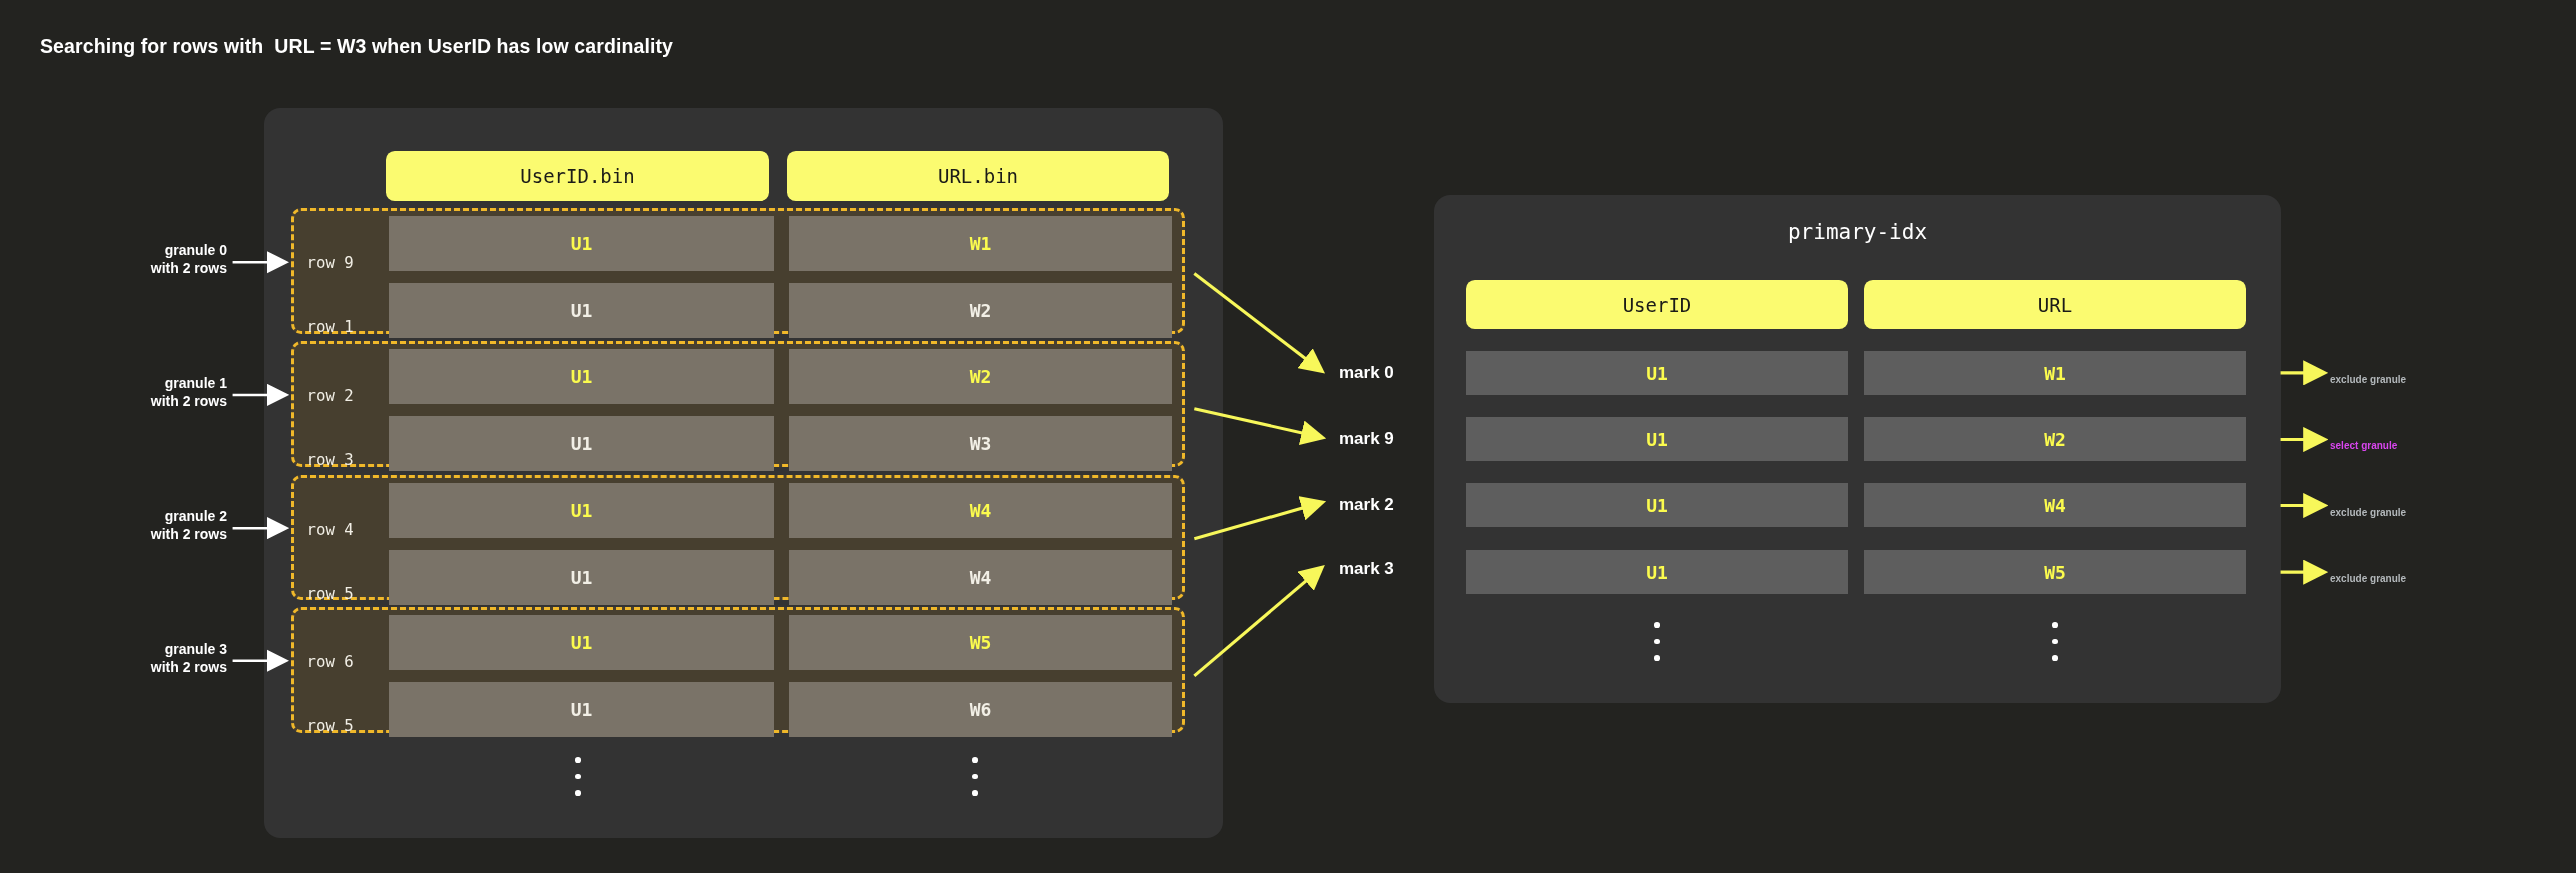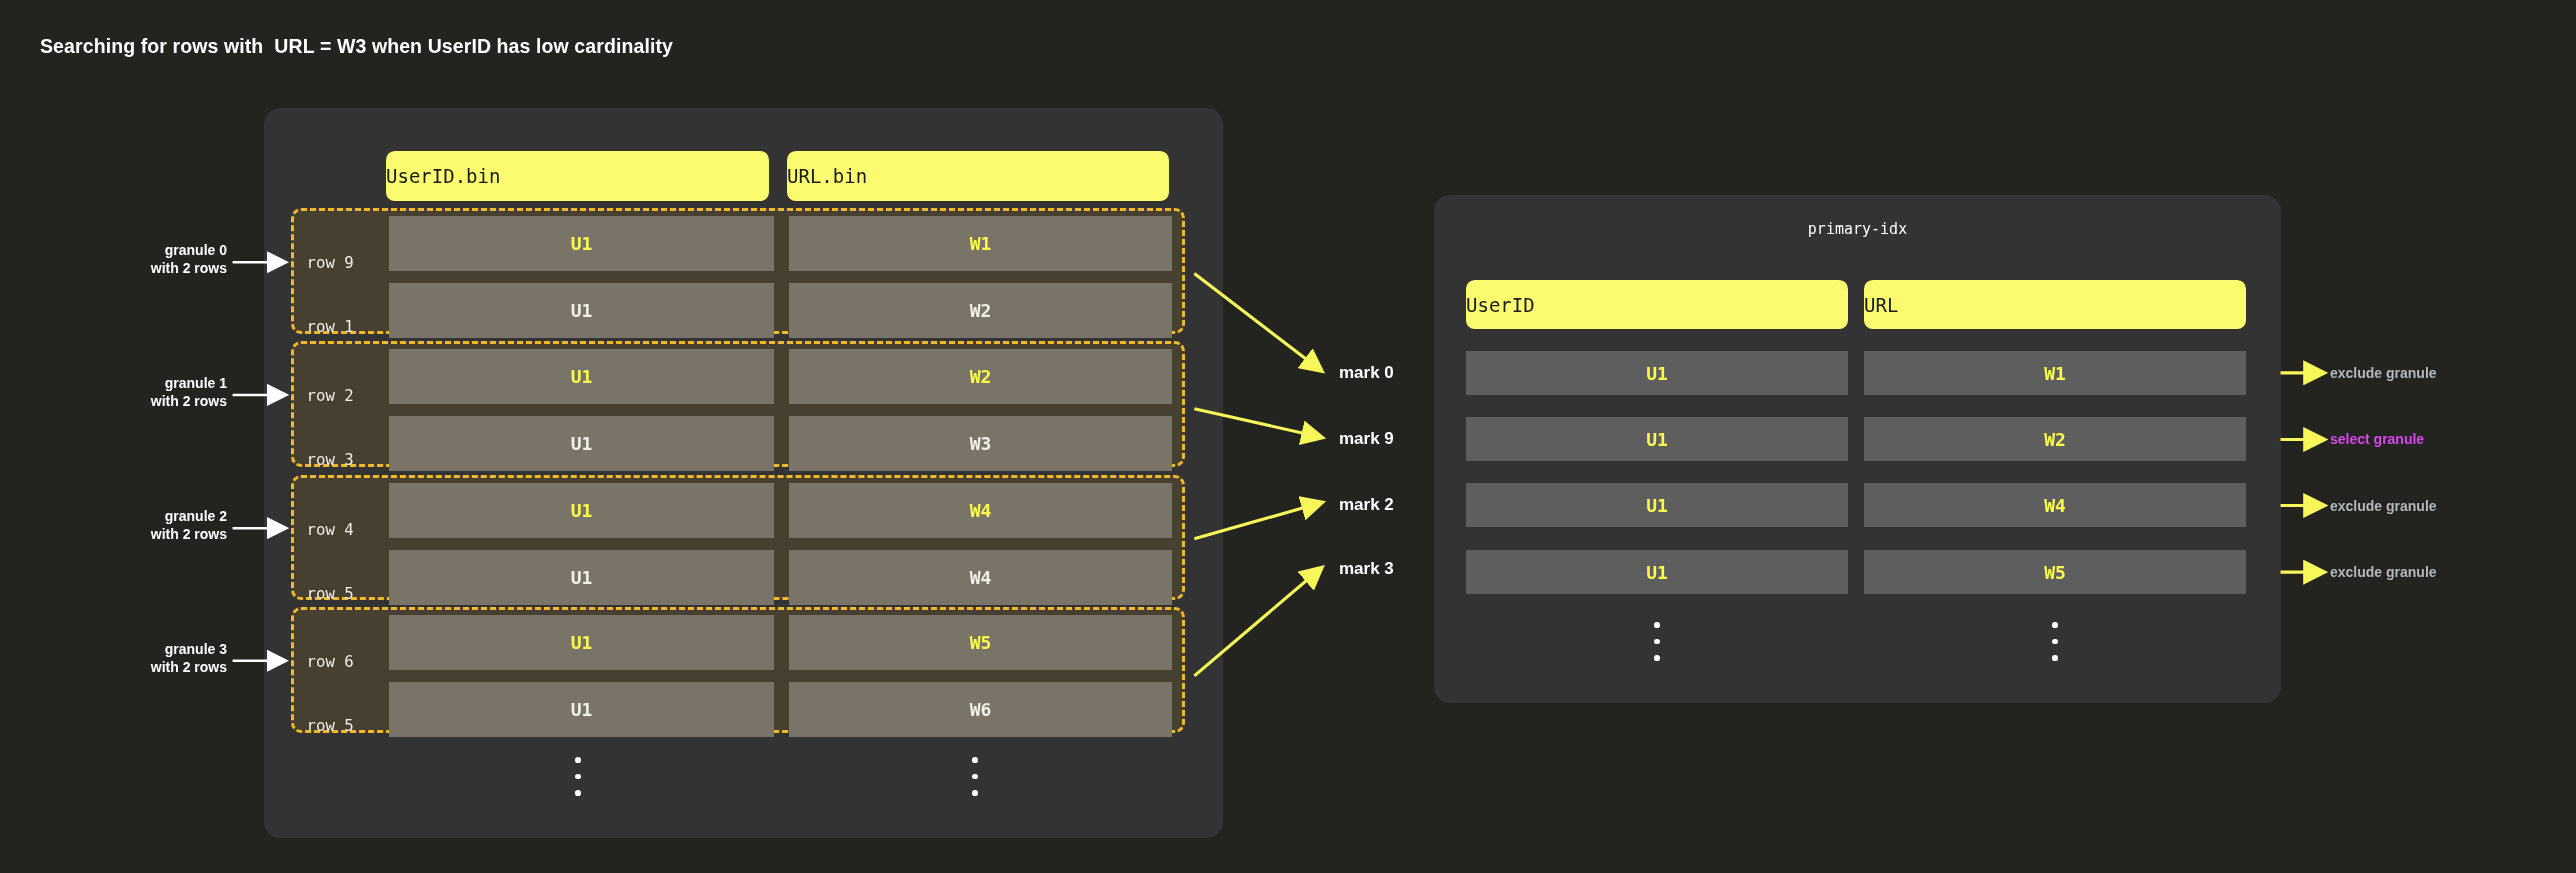--- a/index.html
+++ b/index.html
@@ -22,27 +22,27 @@
 
   
   .panel{background:#333333;border-radius:16.3px;}
   #data-panel{left:264px;top:108px;width:959px;height:730px;}
   #index-panel{left:1434px;top:195px;width:847px;height:508px;}
 
   #index-title{
     left:1434px;top:220px;width:847px;
     text-align:center;color:#ffffff;
     font-family:"DejaVu Sans Mono","Liberation Mono",monospace;
-    font-size:15px;
+    font-size:21px;
   }
 
   
   .col-chip{
     background:#fbfb70;border-radius:8.8px;
-    display:flex;align-items:center;justify-content:flex-start;
+    display:flex;align-items:center;justify-content:center;
     color:#1b1b18;
     font-family:"DejaVu Sans Mono","Liberation Mono",monospace;
     font-size:19px;
   }
   #hdr-userid-bin{left:386px;top:151px;width:383px;height:50px;}
   #hdr-url-bin  {left:787px;top:151px;width:382px;height:50px;}
   #hdr-userid   {left:1466px;top:280px;width:382px;height:49px;}
   #hdr-url      {left:1864px;top:280px;width:382px;height:49px;}
 
   
@@ -109,21 +109,21 @@
     color:#ffffff;font-size:14px;font-weight:bold;line-height:1.26;
   }
 
   
   .mark-note{
     position:absolute;color:#ffffff;font-size:17px;font-weight:bold;white-space:nowrap;
   }
 
   
   .decision{
-    position:absolute;font-size:14px;white-space:nowrap;
+    position:absolute;font-size:10px;white-space:nowrap;margin-top:9px;
   }
   .decision.excl{color:#b3b8bb;font-weight:bold;}
   .decision.sel{color:#d946ef;font-weight:bold;}
 
   svg.overlay{position:absolute;left:0;top:0;width:2576px;height:874px;pointer-events:none;}
 </style>
 </head>
 <body>
 
 <div class="stage">

